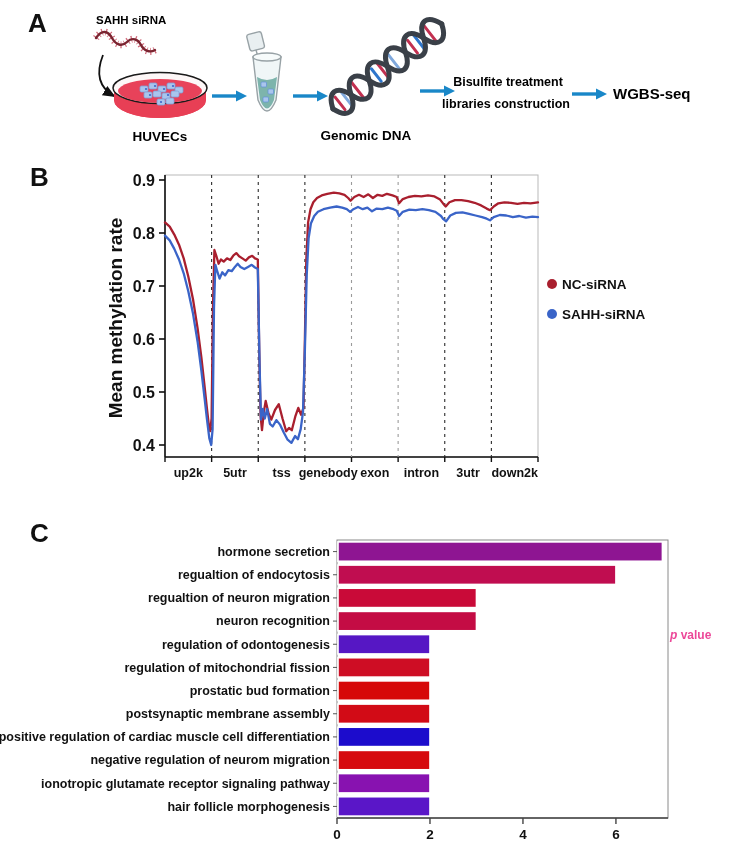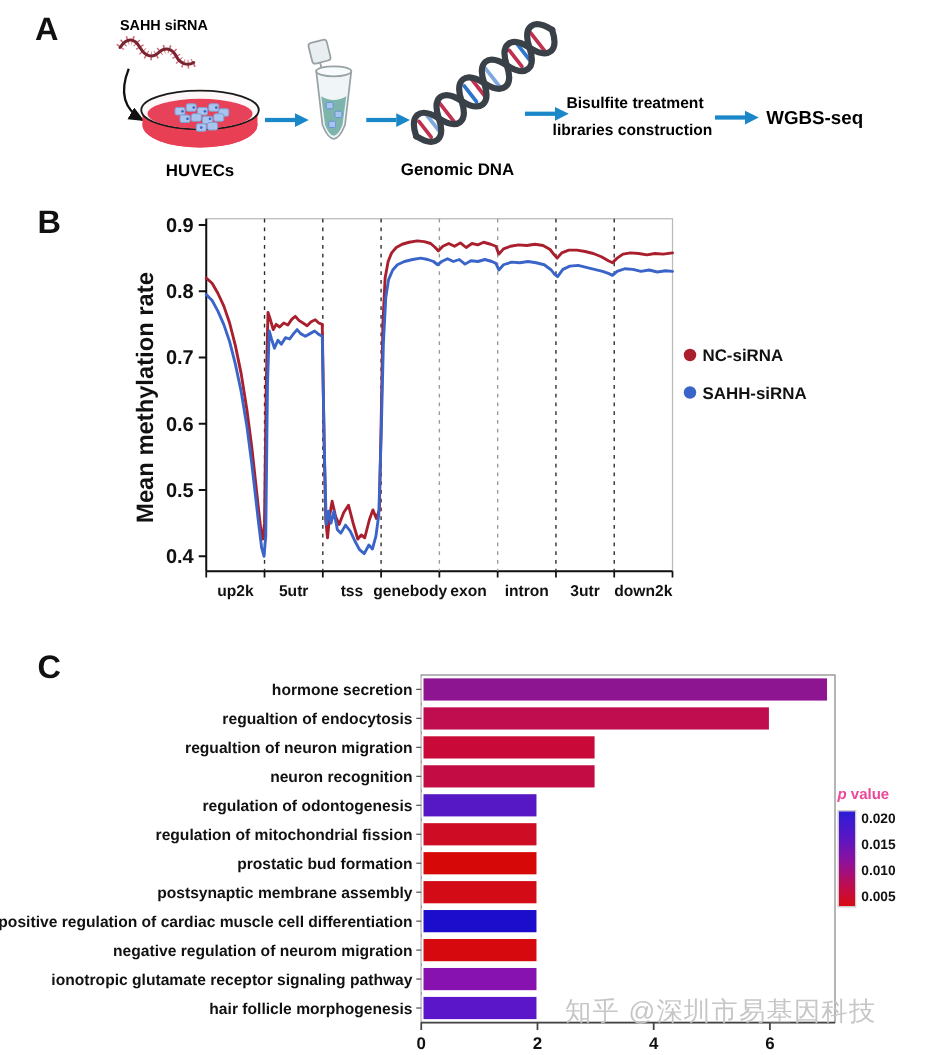--- a/index.html
+++ b/index.html
@@ -229,25 +229,15 @@
       <line x1="429.97752808988764" y1="313" x2="429.97752808988764" y2="319" stroke="#444" stroke-width="1.4"></line>
       <text x="429.97752808988764" y="334" text-anchor="middle" font-size="13.5" font-weight="bold" fill="#111">2</text>
       <line x1="522.9550561797753" y1="313" x2="522.9550561797753" y2="319" stroke="#444" stroke-width="1.4"></line>
       <text x="522.9550561797753" y="334" text-anchor="middle" font-size="13.5" font-weight="bold" fill="#111">4</text>
       <line x1="615.9325842696629" y1="313" x2="615.9325842696629" y2="319" stroke="#444" stroke-width="1.4"></line>
       <text x="615.9325842696629" y="334" text-anchor="middle" font-size="13.5" font-weight="bold" fill="#111">6</text>
     </svg>
 
   <div id="legend-c">
     <div class="lg-title"><i>p</i><span> value</span></div>
-    <div class="lg-body">
-      <div class="lg-grad"></div>
-      <div class="lg-ticks" id="lg-ticks">
-          <span>0.020</span>
-          <span>0.015</span>
-          <span>0.010</span>
-          <span>0.005</span>
-        </div>
-    </div>
   </div>
 
-  <div id="watermark">知乎 @深圳市易基因科技</div>
 </div>
 
 </body></html>

